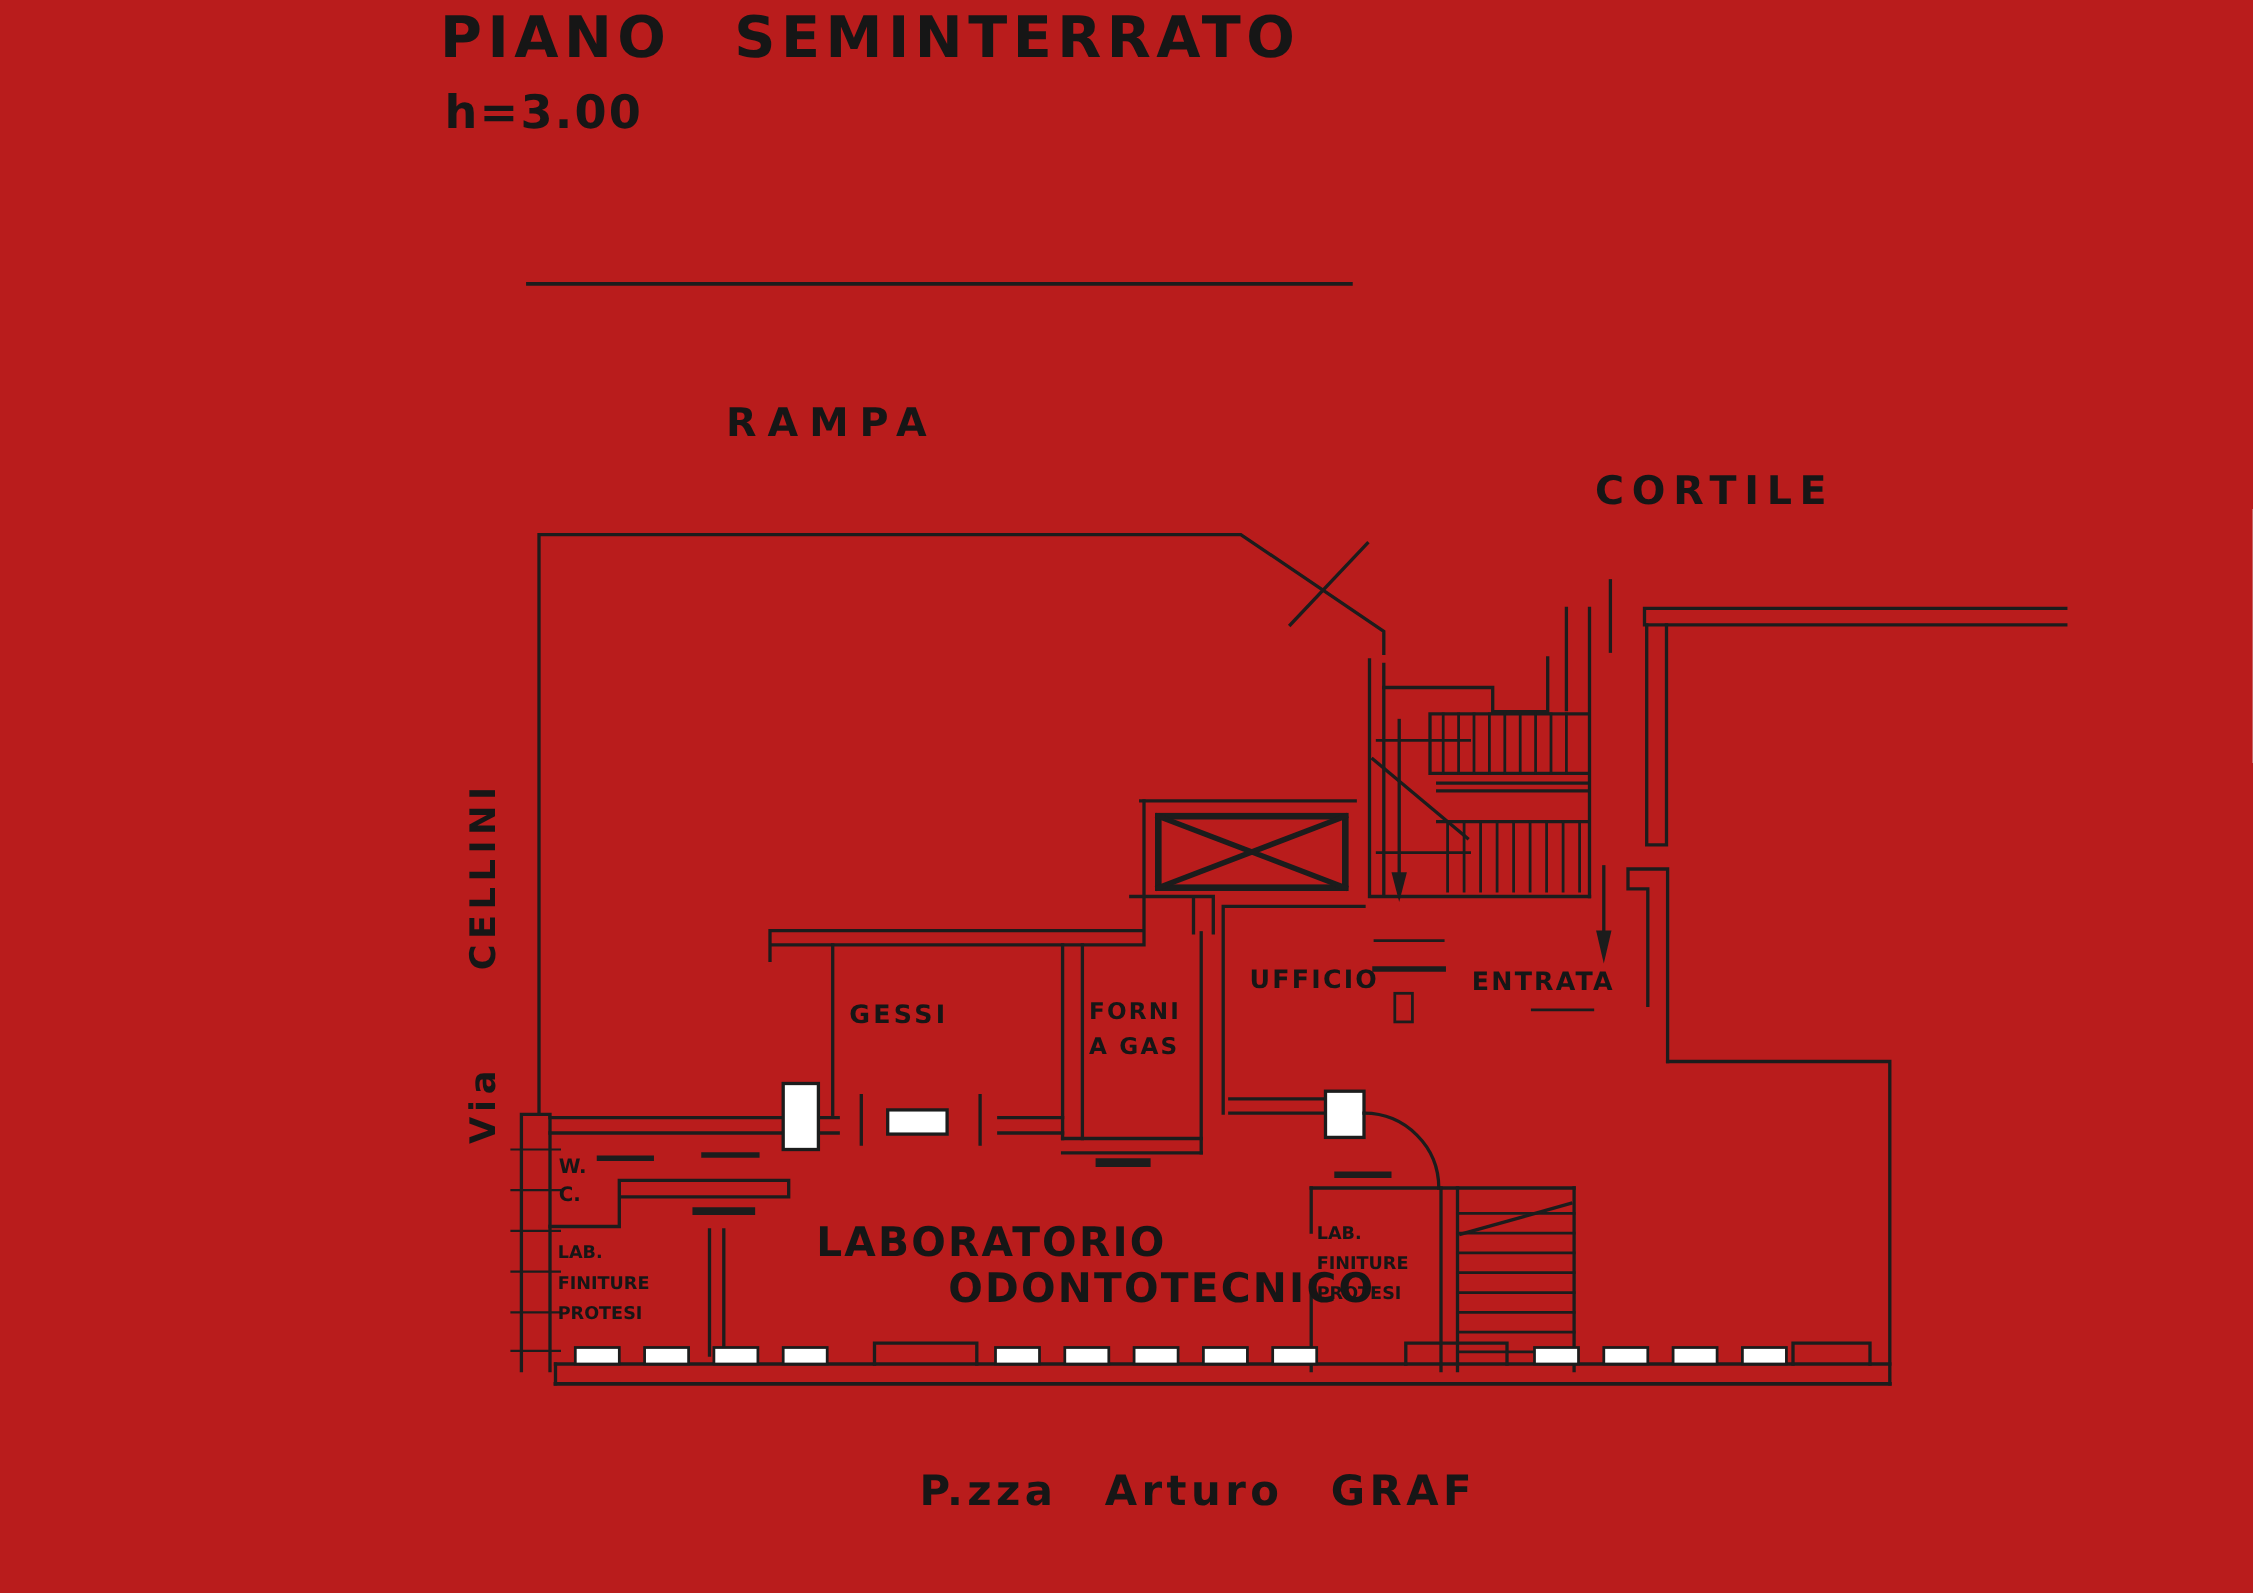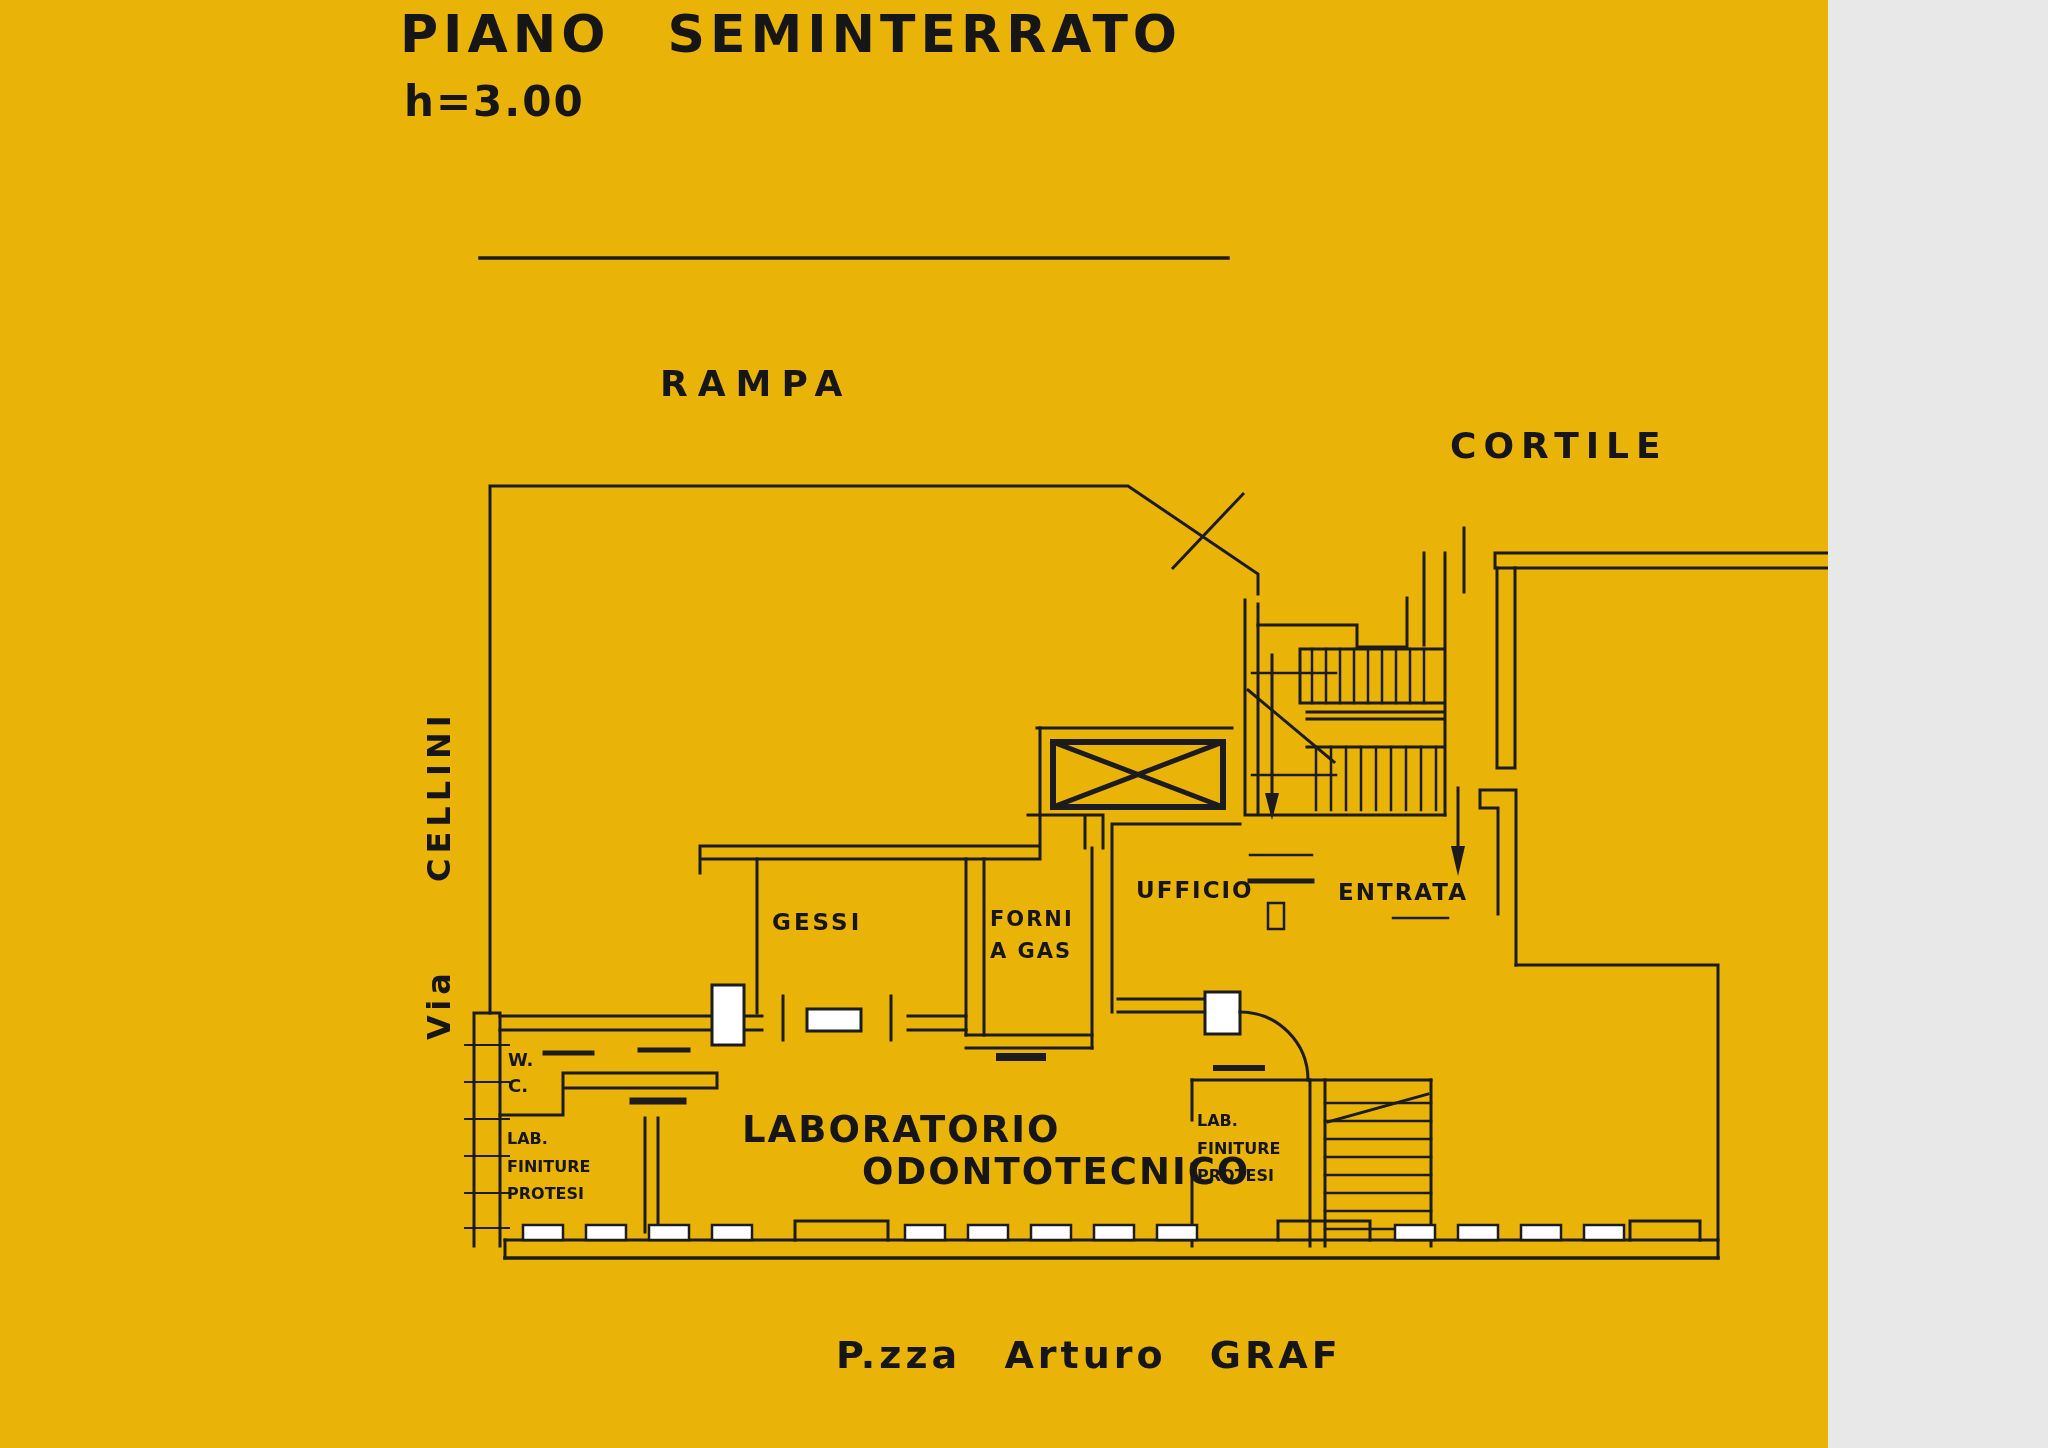--- a/index.html
+++ b/index.html
@@ -1,16 +1,16 @@
 <!DOCTYPE html>
 <html><head>
 <meta charset="utf-8">
 <style>
   html,body{margin:0;padding:0;background:#e8e8e8;}
-  .page{position:relative;width:1828px;height:1448px;background:#eab308;overflow:hidden;
+  .page{position:relative;width:2048px;height:1448px;background:#b91c1c;overflow:hidden;
         font-family:"DejaVu Sans", sans-serif;}
   svg{position:absolute;left:0;top:0;}
   text{fill:#161616;font-weight:bold;}
   .ink{stroke:#1c1c1c;fill:none;stroke-linecap:square;stroke-linejoin:miter;}
 </style>
 </head>
 <body>
 
 <div class="page">
 <svg width="2048" height="1448" viewBox="0 0 2048 1448">

